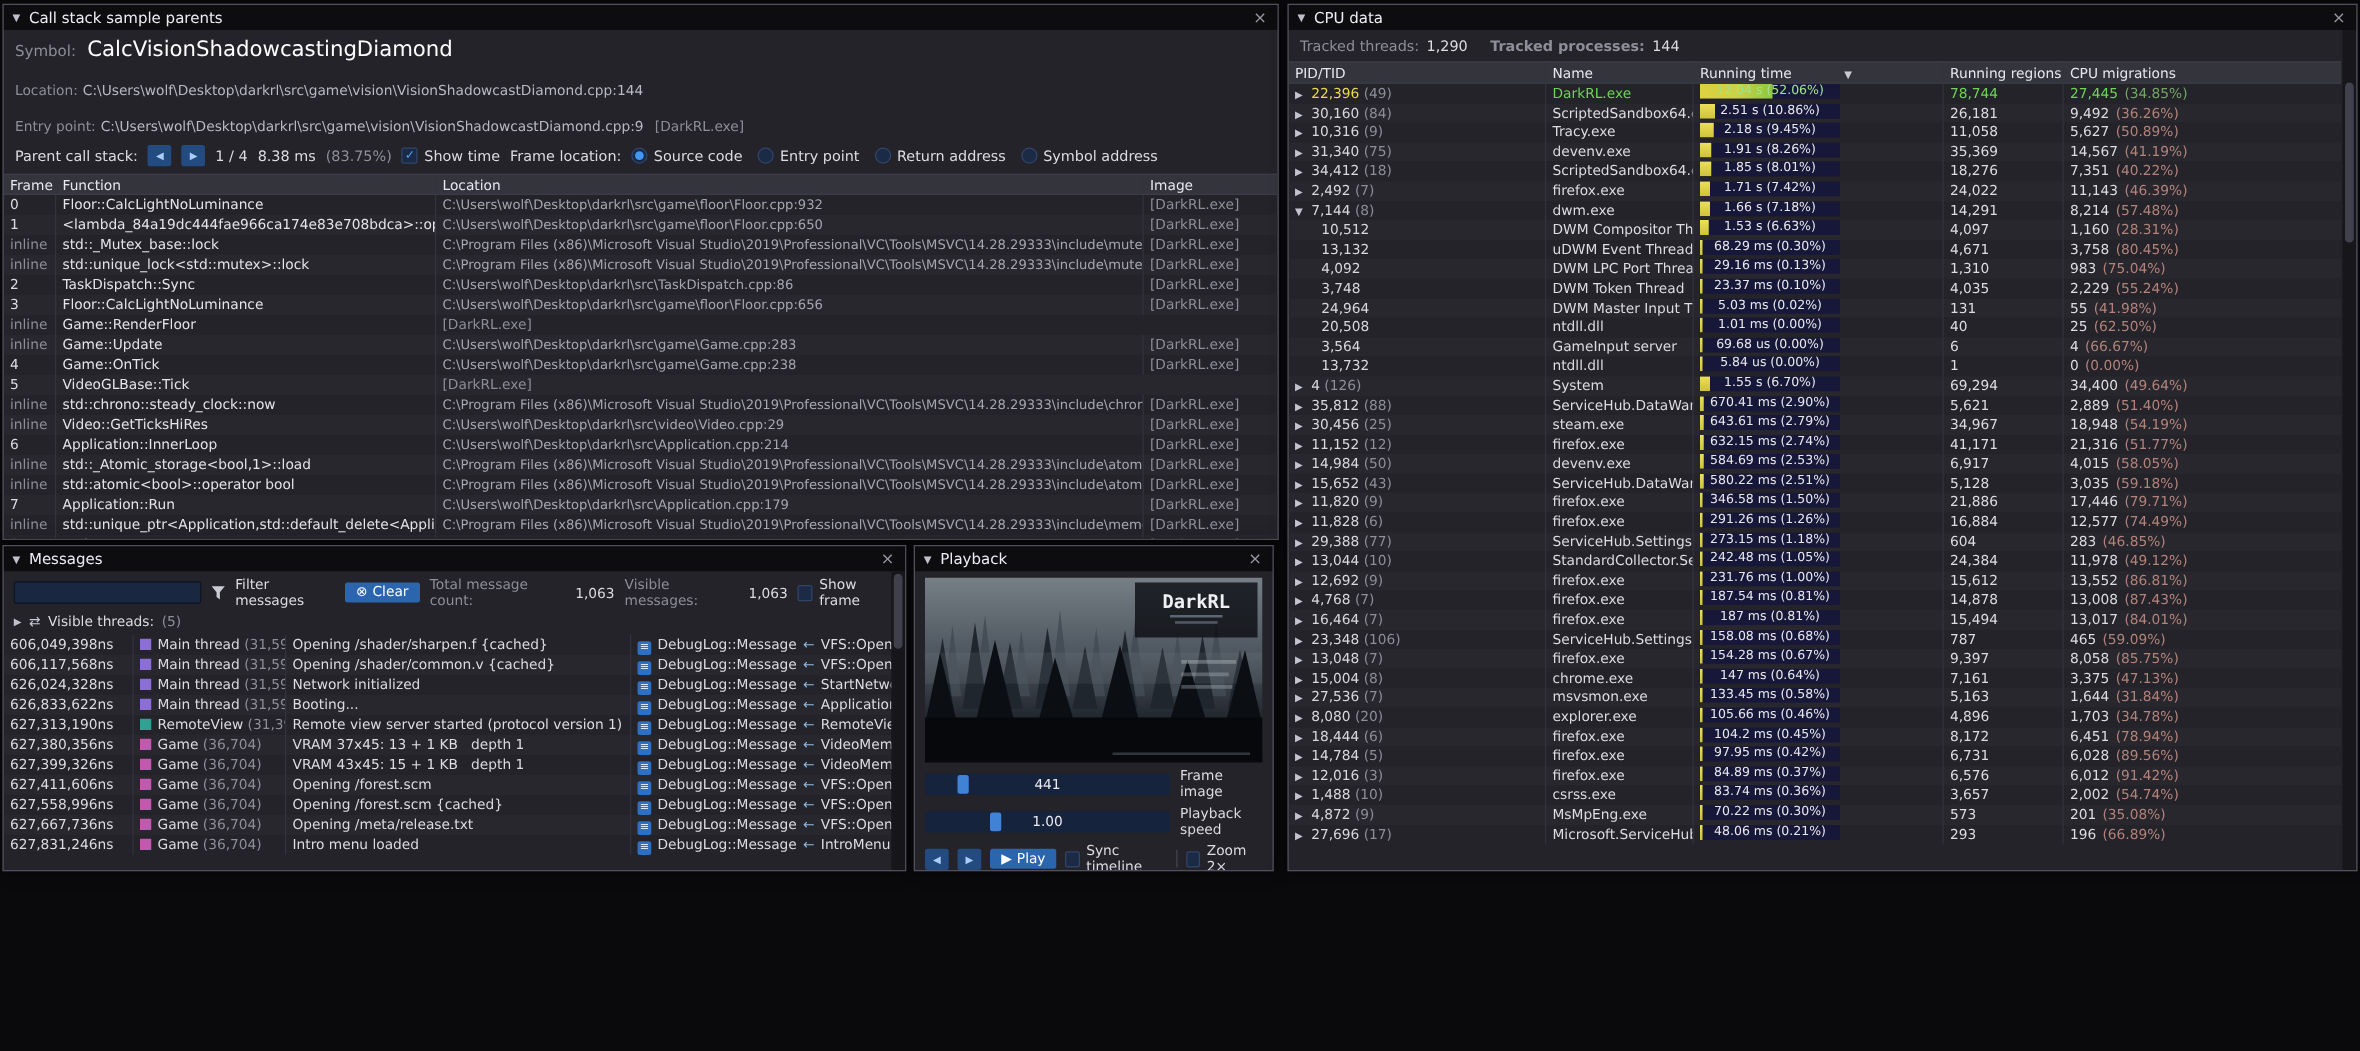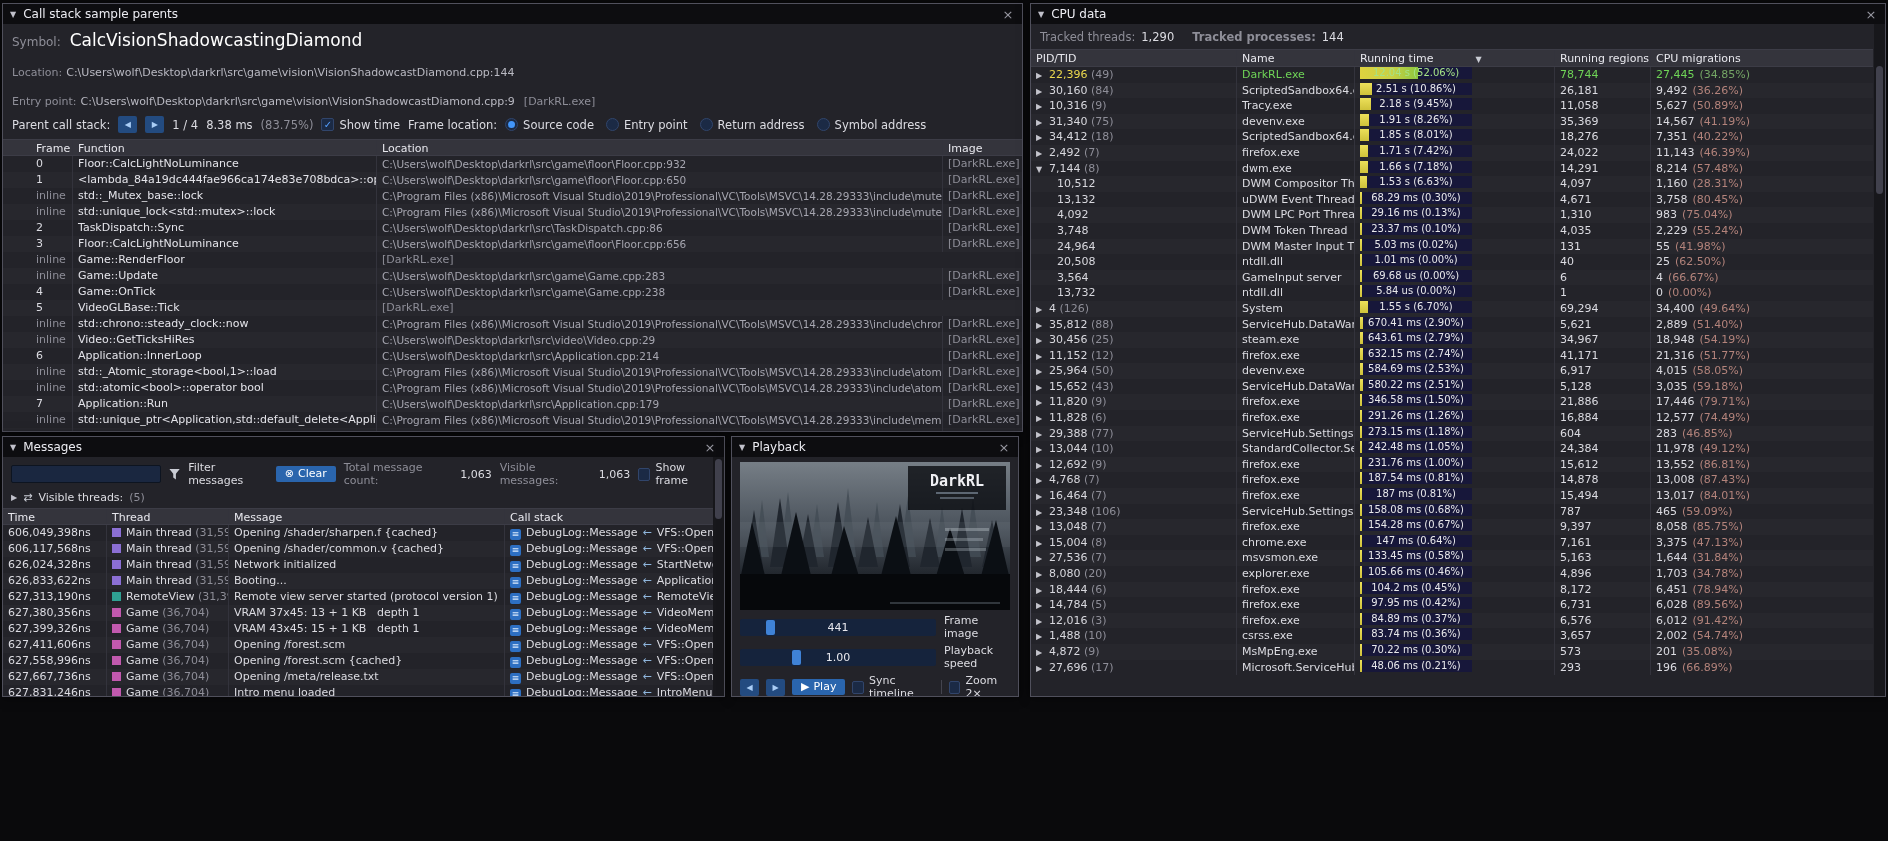--- a/index.html
+++ b/index.html
@@ -33,21 +33,21 @@
   .icon-btn{width:19px;height:17px;border-radius:2px;background:#234b80;color:#a9cdf6;font-size:8px;
             display:inline-flex;align-items:center;justify-content:center;cursor:pointer;flex:0 0 auto;}
   .ctl{display:inline-flex;align-items:center;gap:5px;}
   .checkbox{width:13px;height:13px;background:#1b2a45;border:1px solid #31456b;border-radius:2px;
             display:inline-flex;align-items:center;justify-content:center;}
   .checkbox span{font-size:10px;line-height:1;color:#55a0ff;font-weight:bold;}
   .radio{width:13px;height:13px;border-radius:50%;background:#1b2a45;border:1px solid #31456b;
          display:inline-flex;align-items:center;justify-content:center;}
   .radio .dot{width:7px;height:7px;border-radius:50%;background:#4296fa;}
   .radio-group{display:inline-flex;gap:12px;}
-  .cs-grid{grid-template-columns:42px 304px 566px 1fr;padding-left:28px;}
+  .cs-grid{grid-template-columns:42px 304px 566px 1fr;}
   .frame-inline{color:#8e8e98;}
   .cell-fn{color:#e4e4ea;}
   .cell-loc{color:#a6a6b0;font-size:10.5px;}
   .cell-img{color:#8e8e98;}
   .cell-msg{white-space:pre;}
 
   
   #win-messages{left:2px;top:436px;width:723px;height:261px;}
   .msg-toolbar{display:flex;align-items:center;gap:8px;padding:4px 8px;font-size:11px;}
   .text-input{width:150px;height:18px;background:#1a2740;border:1px solid #0d1420;border-radius:2px;color:#e4e4ea;font-size:11px;padding:0 4px;outline:none;font-family:inherit;}
@@ -305,26 +305,20 @@
         <span class="ctl">
           <span class="checkbox"></span>
           <span>Show frame</span>
         </span>
       </div>
       <div class="msg-threads">
         <span class="sec-arrow">▶</span>
         <span class="shuffle">⇄</span>
         <span>Visible threads:</span>
         <span class="muted">(5)</span>
-      </div>
-      <div class="t-row t-head msg-grid">
-        <div>Time</div>
-        <div>Thread</div>
-        <div>Message</div>
-        <div>Call stack</div>
       </div>
       <div id="msg-rows" class="rows">
           <div class="t-row msg-grid">
             <div>606,049,398ns</div>
             <div><span class="chip" style="background: rgb(139, 111, 212);"></span><span>Main thread</span><span class="muted"> (31,596)</span></div>
             <div class="cell-msg">Opening /shader/sharpen.f {cached}</div>
             <div><span class="cs-icon">≡</span><span>DebugLog::Message</span><span class="arrow-left">←</span><span>VFS::Open</span></div>
           </div>
           <div class="t-row msg-grid">
             <div>606,117,568ns</div>
@@ -728,21 +722,21 @@
             <div class="c-time">
               <div class="bar">
                 <div class="bar-fill" style="width: 2.7%;"></div>
                 <span class="bar-text">632.15 ms (2.74%)</span>
               </div>
             </div>
             <div class="c-reg">41,171</div>
             <div class="c-mig"><span class="mval">21,316</span><span class="mpct">(51.77%)</span></div>
           </div>
           <div class="t-row cpu-grid">
-            <div class="c-pid"><span class="tree-arrow">▶</span><span class="pid-num">25,964</span><span class="muted"> (50)</span></div>
+            <div class="c-pid"><span class="tree-arrow">▶</span><span class="pid-num">14,984</span><span class="muted"> (50)</span></div>
             <div class="c-name">devenv.exe</div>
             <div class="c-time">
               <div class="bar">
                 <div class="bar-fill" style="width: 2.5%;"></div>
                 <span class="bar-text">584.69 ms (2.53%)</span>
               </div>
             </div>
             <div class="c-reg">6,917</div>
             <div class="c-mig"><span class="mval">4,015</span><span class="mpct">(58.05%)</span></div>
           </div>

